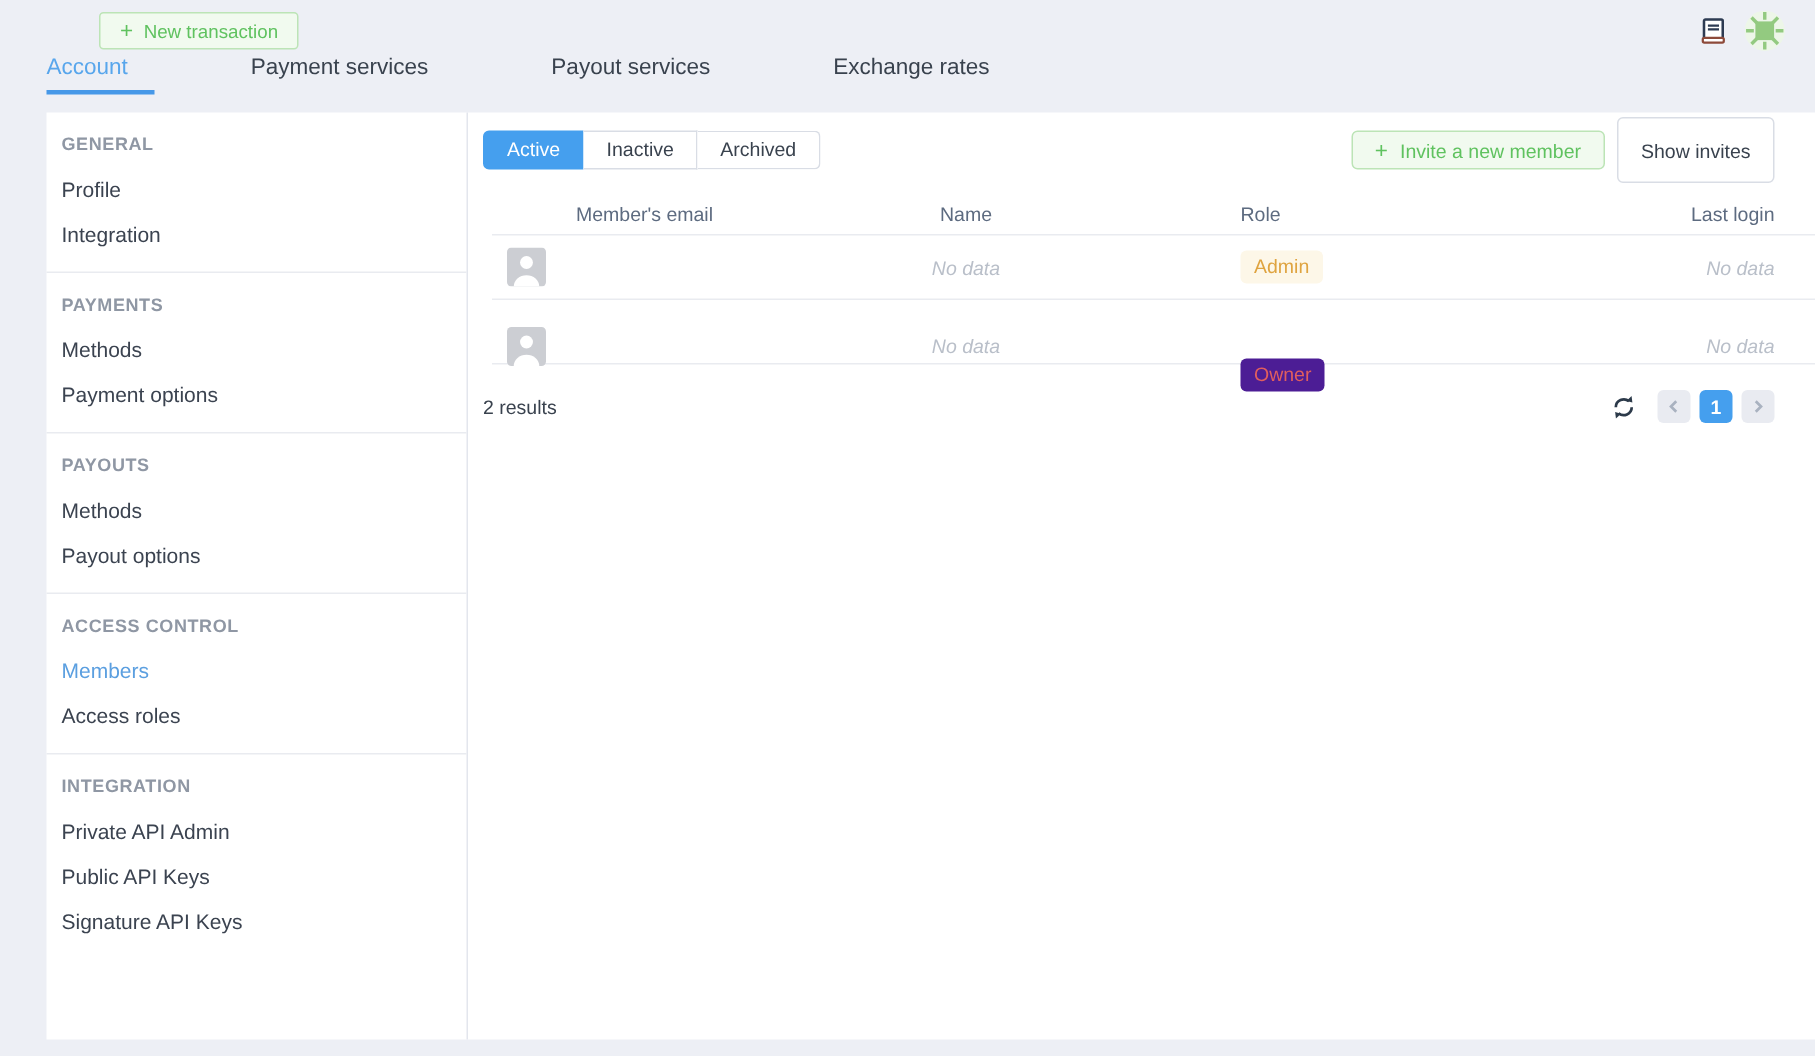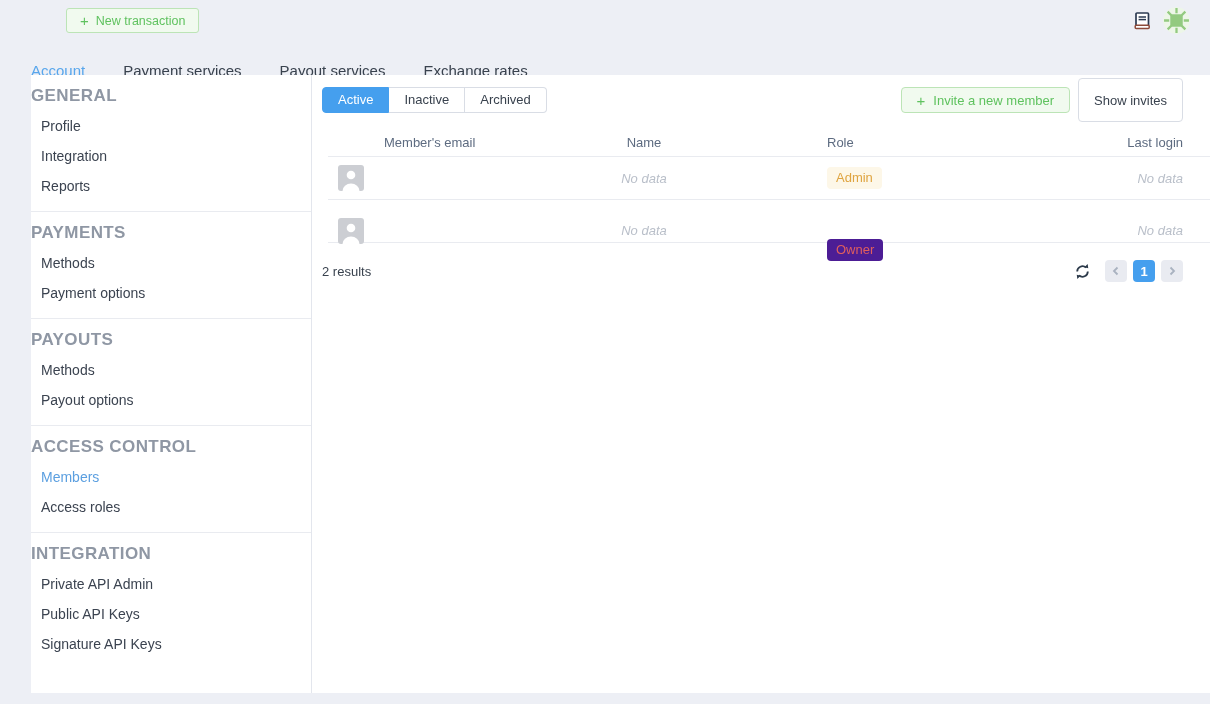--- a/index.html
+++ b/index.html
@@ -18,39 +18,39 @@
     display:flex; align-items:center; gap:7px;
     background:#f1faef; border:1px solid #bce4b6; border-radius:3px;
     color:#5fc25f; font-size:12.5px; cursor:pointer;
   }
   .btn-new-transaction .plus { font-size:15px; font-weight:400; line-height:1; }
   .top-icons { position:absolute; right:20px; top:7px; display:flex; align-items:center; gap:11px; }
   .doc-icon { width:20px; height:20px; cursor:pointer; }
   .user-avatar { width:27px; height:27px; border-radius:50%; overflow:hidden; cursor:pointer; }
 
   
-  .tabbar { position:absolute; top:54px; left:31px; height:35px; display:flex; }
+  .tabbar { position:absolute; top:28px; left:31px; height:35px; display:flex;gap:44px; }
   .tab {
     position:relative; font-size:15px; color:#39424e; cursor:pointer;
     padding:8px 18px 0 0; margin-right:20px;
   }
   .tab.active { color:#58a6ec; }
   .tab.active::after {
     content:""; position:absolute; left:0; right:0; bottom:0; height:3px; background:#4698e8;
   }
 
   
   .panel-sidebar {
     position:absolute; top:75px; left:31px; width:281px; bottom:11px;
     background:#fff; border-right:1px solid #e3e6ed;
   }
   .side-section { border-bottom:1px solid #e9ebf0; padding:13px 0 17px 0; }
   .side-section:last-child { border-bottom:none; }
   .side-header {
-    font-size:17px; font-weight:bold; color:#8f97a4;
+    margin-left:10px; font-size:12px; font-weight:bold; color:#8f97a4;
     letter-spacing:.4px; line-height:16px;
   }
   .side-item {
     margin:14px 0 0 10px; font-size:14px; line-height:16px; color:#3b4350; cursor:pointer;
   }
   .side-item:first-of-type { margin-top:18px; }
   .side-item.active { color:#5b9fe0; }
 
   
   .panel-main { position:absolute; top:75px; left:312px; right:0; bottom:11px; background:#fff; }
@@ -149,21 +149,20 @@
   <div class="tab">Payment services</div>
   <div class="tab">Payout services</div>
   <div class="tab">Exchange rates</div>
 </div>
 
 <div class="panel-sidebar">
   <div class="side-section">
     <div class="side-header">GENERAL</div>
     <div class="side-item">Profile</div>
     <div class="side-item">Integration</div>
-    <div class="side-item">Reports</div>
   </div>
   <div class="side-section">
     <div class="side-header">PAYMENTS</div>
     <div class="side-item">Methods</div>
     <div class="side-item">Payment options</div>
   </div>
   <div class="side-section">
     <div class="side-header">PAYOUTS</div>
     <div class="side-item">Methods</div>
     <div class="side-item">Payout options</div>

